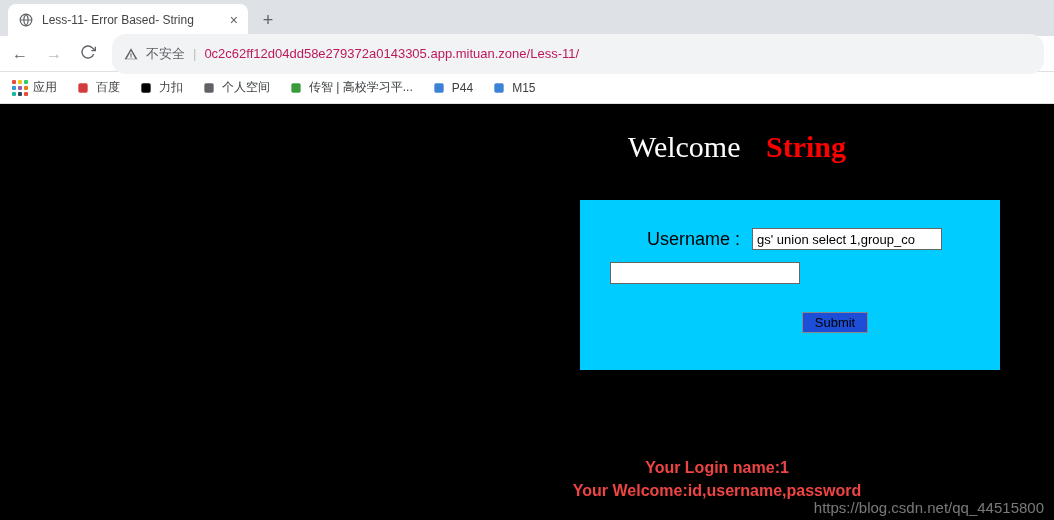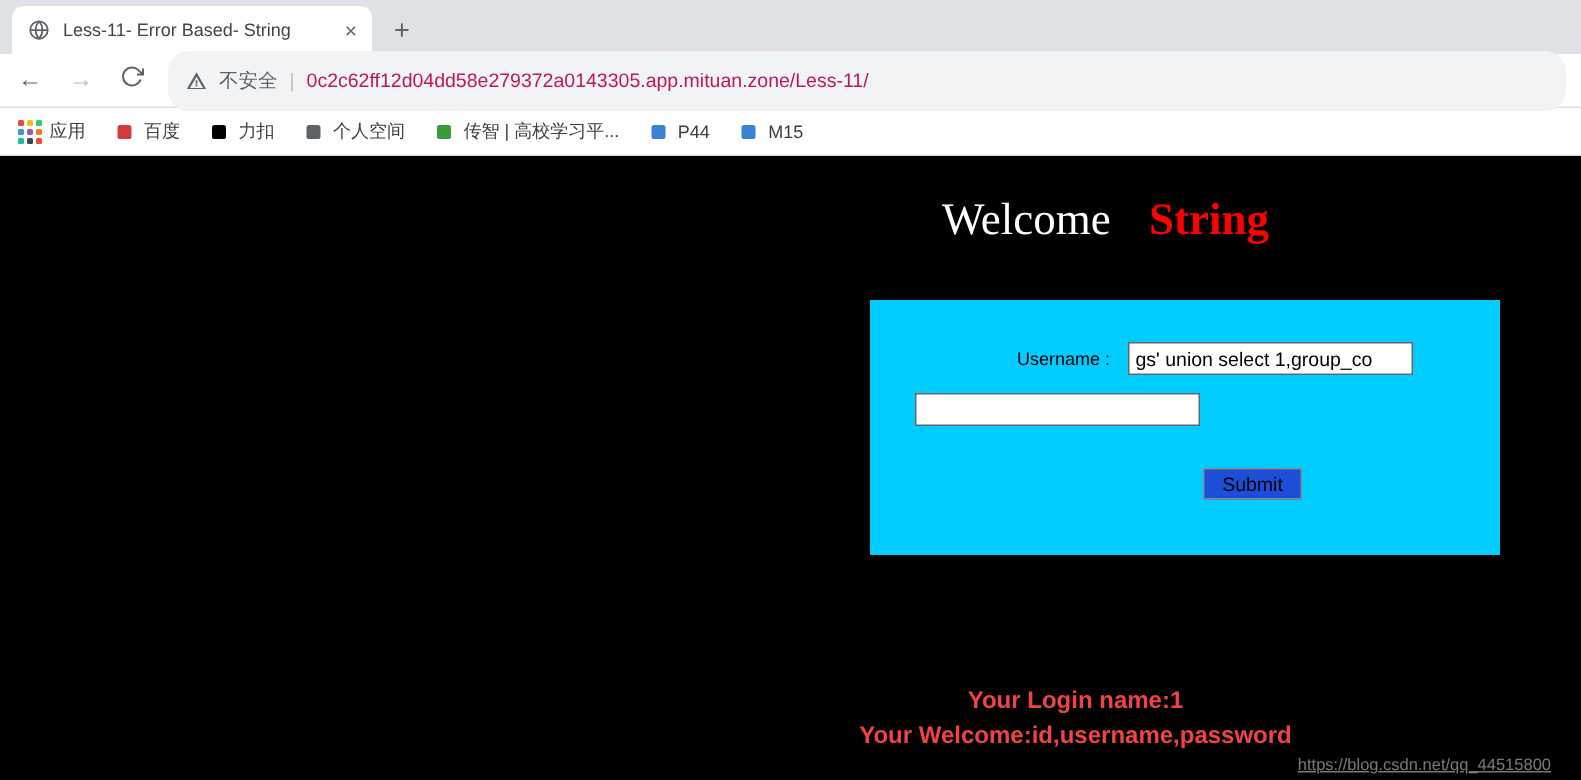--- a/index.html
+++ b/index.html
@@ -118,21 +118,21 @@
       padding: 28px 30px 18px 30px;
     }
     .form-row {
       display: flex;
       align-items: center;
       margin-bottom: 12px;
     }
     .form-row label {
       width: 130px;
       text-align: right;
-      font-size: 12px;
+      font-size: 18px;
       color: #000;
       margin-right: 12px;
     }
     .form-row input[type="text"],
     .form-row input[type="password"] {
       width: 190px;
       height: 22px;
       border: 1px solid #666;
       background: #fff;
       font-size: 13px;
@@ -158,24 +158,23 @@
       text-align: center;
       padding-left: 380px;
       font-size: 16px;
       font-weight: bold;
       color: #ef4444;
       line-height: 1.4;
     }
     .watermark {
       position: absolute;
       bottom: 4px;
-      right: 20px;
-      font-size: 11px;
+      right: 10px;
+      font-size: 15px;
       color: rgba(200,200,200,0.6);
-      text-decoration: underline;
     }
   </style>
 </head>
 <body>
 
 <div class="tab-bar">
   <div class="tab">
     <span class="favicon">
       <svg width="14" height="14" viewBox="0 0 24 24" fill="none" stroke="#5f6368" stroke-width="2">
           <circle cx="12" cy="12" r="10"></circle>

